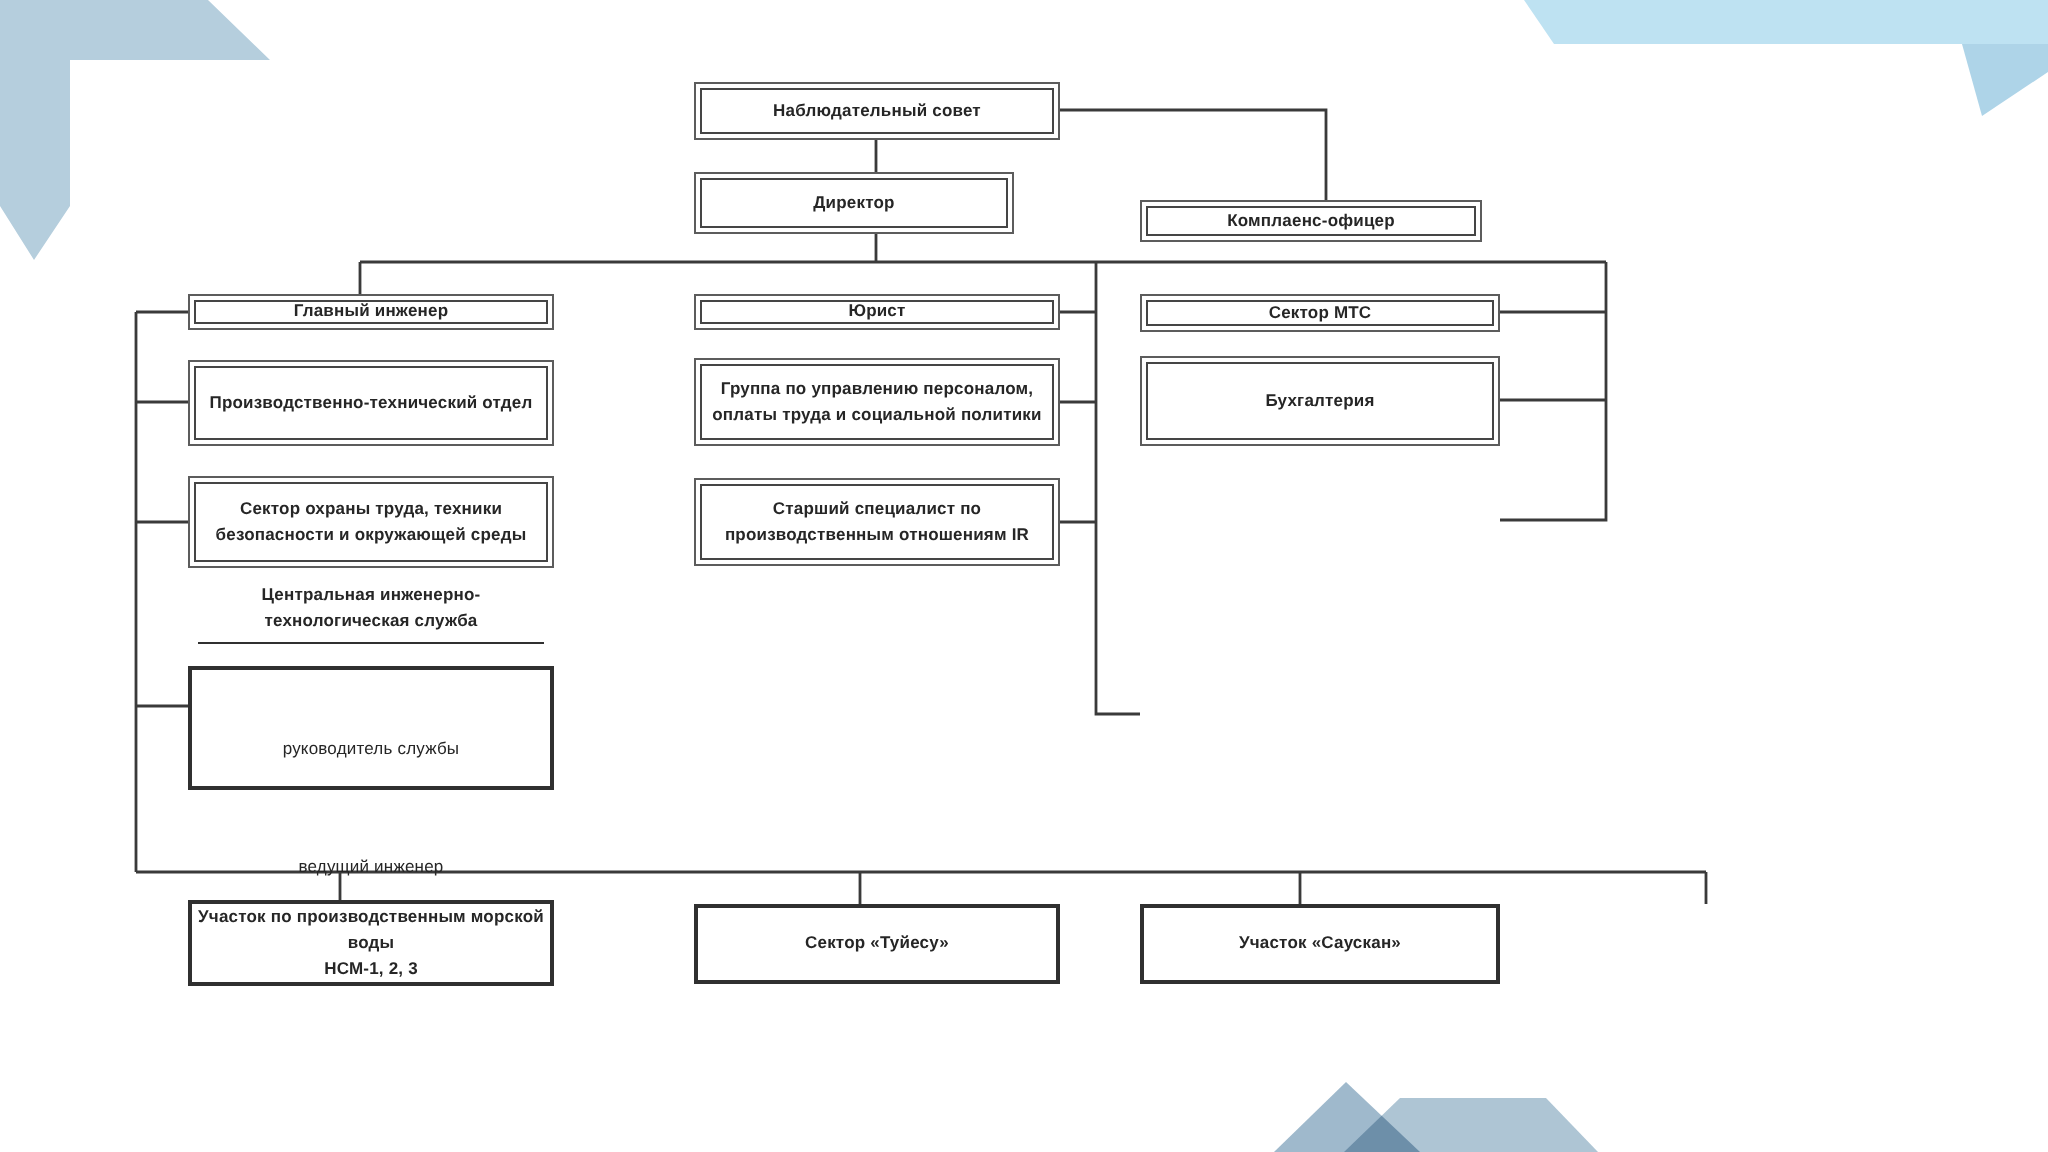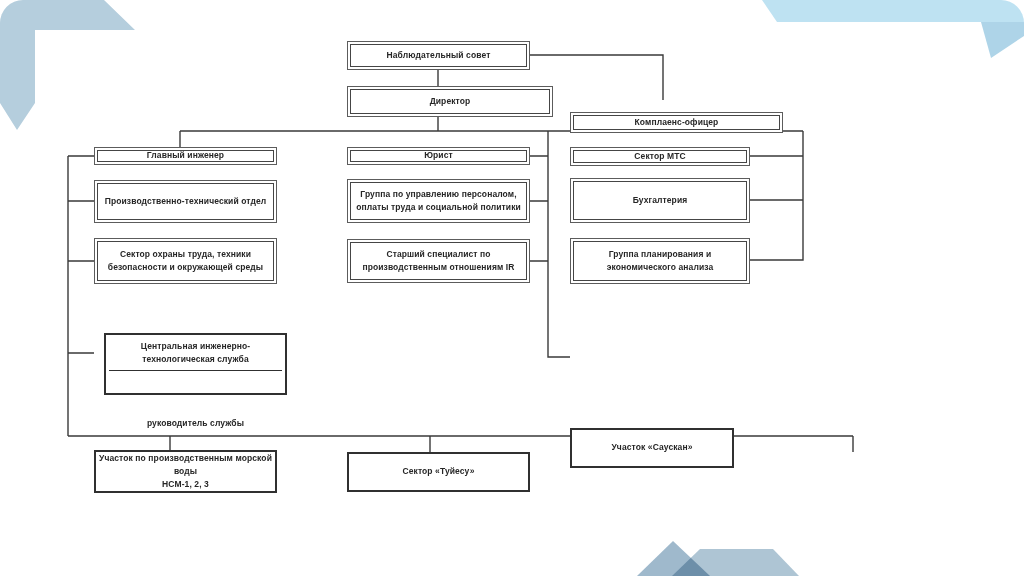--- a/index.html
+++ b/index.html
@@ -1,34 +1,33 @@
 <!DOCTYPE html>
 <html><head>
 <meta charset="utf-8">
 <style>
   html,body{margin:0;padding:0;background:#ffffff;}
   .stage{
     position:relative;width:1024px;height:576px;background:#ffffff;overflow:hidden;
     font-family:"Liberation Sans",sans-serif;
-    border-radius:23px;
   }
   .layer{position:absolute;left:0;top:0;width:1024px;height:576px;}
   .node{
     position:absolute;box-sizing:border-box;background:#ffffff;z-index:2;
     display:flex;align-items:center;justify-content:center;text-align:center;
     font-weight:bold;font-size:8.5px;line-height:1.55;letter-spacing:0.1px;
     color:#262626;padding:2px 3px;
   }
   .double{border:1px solid #5c5c5c;}
   .double::after{content:"";position:absolute;inset:2px;border:1px solid #454545;pointer-events:none;}
   .single{border:2px solid #303030;}
   .col{flex-direction:column;}
   .ces-title{width:100%;padding:3px 2px 2px 2px;}
   .ces-divider{width:100%;height:0;border-top:1.5px solid #303030;margin:2px 0 1px 0;}
-  .ces-staff{width:100%;font-weight:bold;line-height:1.7;margin-top:44px;}
+  .ces-staff{width:100%;font-weight:normal;line-height:1.7;margin-top:44px;}
   .site-sub{font-weight:bold;}
 </style>
 </head>
 <body>
 
 <div class="stage">
 
   <svg class="layer" width="1024" height="576" viewBox="0 0 1024 576">
 
     <polygon points="0,0 104,0 135,30 35,30 35,103 17,130 0,103" fill="#b5cedd"></polygon>
@@ -58,52 +57,52 @@
              M68 353 H94
              M68 436 H853
              M170 436 V450
              M430 436 V452
              M650 436 V452
              M853 436 V452" fill="none" stroke="#3a3a3a" stroke-width="1.4"></path>
   </svg>
 
   <div class="node double" style="left:347px;top:41px;width:183px;height:29px">Наблюдательный совет</div>
 
-  <div class="node double" style="left:347px;top:86px;width:206px;height:31px">Директор</div>
+  <div class="node double" style="left:347px;top:86px;width:160px;height:31px">Директор</div>
 
-  <div class="node double" style="left:570px;top:112px;width:213px;height:21px">Комплаенс-офицер</div>
+  <div class="node double" style="left:570px;top:100px;width:171px;height:21px">Комплаенс-офицер</div>
 
   <div class="node double" style="left:347px;top:147px;width:183px;height:18px">Юрист</div>
 
   <div class="node double" style="left:94px;top:147px;width:183px;height:18px">Главный инженер</div>
 
   <div class="node double" style="left:570px;top:147px;width:180px;height:19px">Сектор МТС</div>
 
   <div class="node double" style="left:94px;top:180px;width:183px;height:43px">Производственно-технический отдел</div>
 
   <div class="node double" style="left:347px;top:179px;width:183px;height:44px">Группа по управлению персоналом, оплаты труда и социальной политики</div>
 
   <div class="node double" style="left:570px;top:178px;width:180px;height:45px">Бухгалтерия</div>
 
   <div class="node double" style="left:94px;top:238px;width:183px;height:46px">Сектор охраны труда, техники безопасности и окружающей среды</div>
 
   <div class="node double" style="left:347px;top:239px;width:183px;height:44px">Старший специалист по производственным отношениям IR</div>
 
-  <div class="node double" style="left:570px;top:238px;width:180px;height:46px">Группа планирования и экономического анализа</div>
 
-  <div class="node single col" style="left:104px;top:333px;width:183px;height:62px;justify-content:flex-start">
+  <div class="node single col" style="left:94px;top:333px;width:183px;height:62px;justify-content:center">
     <div class="ces-title">Центральная инженерно-технологическая служба</div>
     <div class="ces-divider"></div>
     <div class="ces-staff">руководитель службы</div>
+    <div class="ces-staff">ведущий инженер</div>
   </div>
 
 
   <div class="node single col" style="left:94px;top:450px;width:183px;height:43px">
     <div>Участок по производственным морской воды</div>
     <div class="site-sub">НСМ-1, 2, 3</div>
   </div>
 
   <div class="node single" style="left:347px;top:452px;width:183px;height:40px">Сектор «Туйесу»</div>
 
-  <div class="node single" style="left:570px;top:428px;width:164px;height:40px">Участок «Саускан»</div>
+  <div class="node single" style="left:570px;top:452px;width:180px;height:40px">Участок «Саускан»</div>
 
 
 </div>
 
 </body></html>

